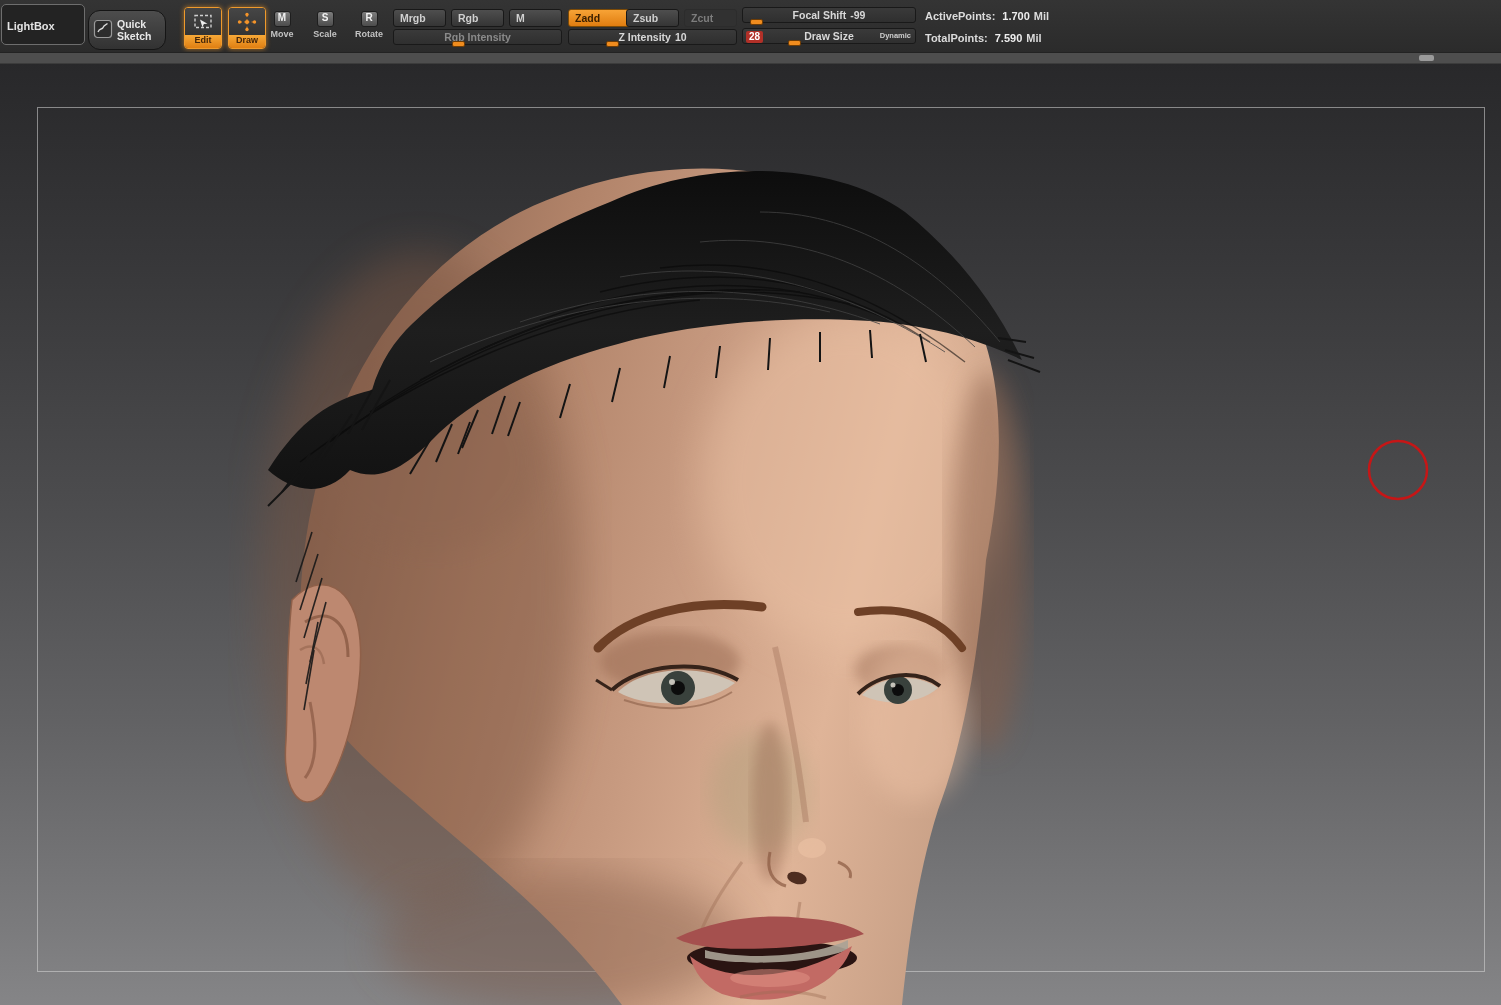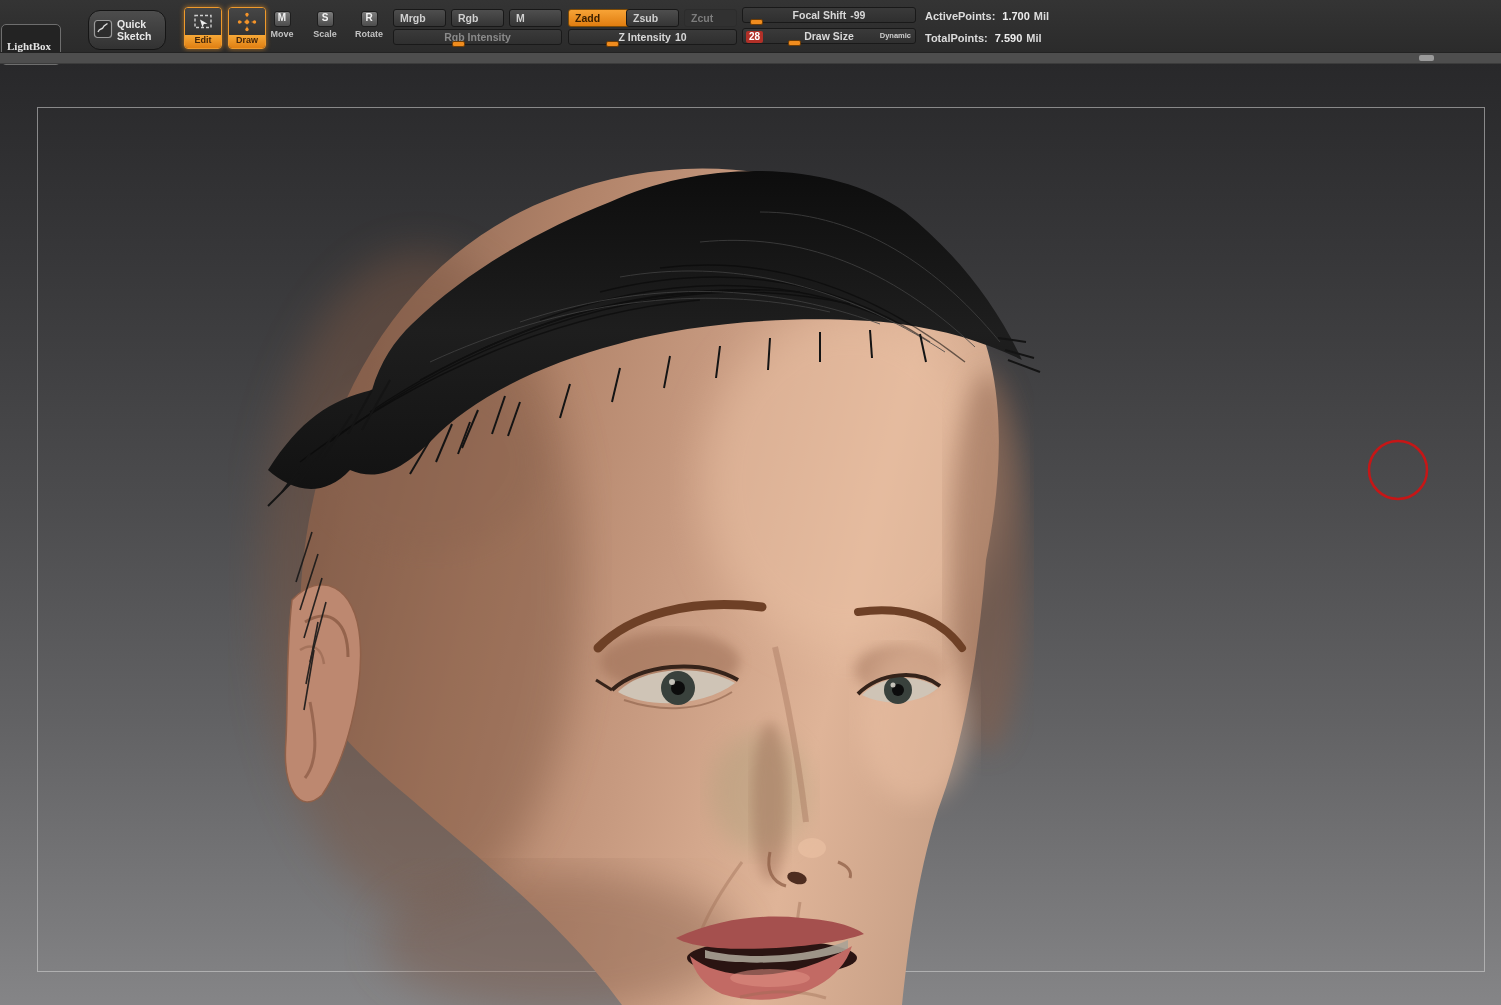--- a/index.html
+++ b/index.html
@@ -58,21 +58,21 @@
           border:1px solid rgba(215,215,215,.55);}
   .head-svg{position:absolute;left:0;top:0;}
 </style>
 </head>
 <body>
 
 <div class="app">
 
   <div class="topbar">
 
-    <button class="lightbox-btn" style="left:1px;top:24px;width:60px;height:41px;font-family:Liberation Serif, serif;">LightBox</button>
+    <button class="lightbox-btn" style="left:1px;top:4px;width:84px;height:41px;">LightBox</button>
 
     <button class="qs-btn" style="left:88px;top:10px;width:78px;height:40px;">
       <span>
         <svg width="20" height="20" viewBox="0 0 20 20">
           <rect x="1.5" y="1.5" width="17" height="17" rx="3" fill="#2c2c2c" stroke="#9a9a9a" stroke-width="1.2"></rect>
           <path d="M5 13 C7 8, 9 12, 11 7 L14.5 4.5" stroke="#d8d8d8" stroke-width="1.4" fill="none"></path>
         </svg>
       </span>
       <span class="qs-label">Quick Sketch</span>
     </button>

